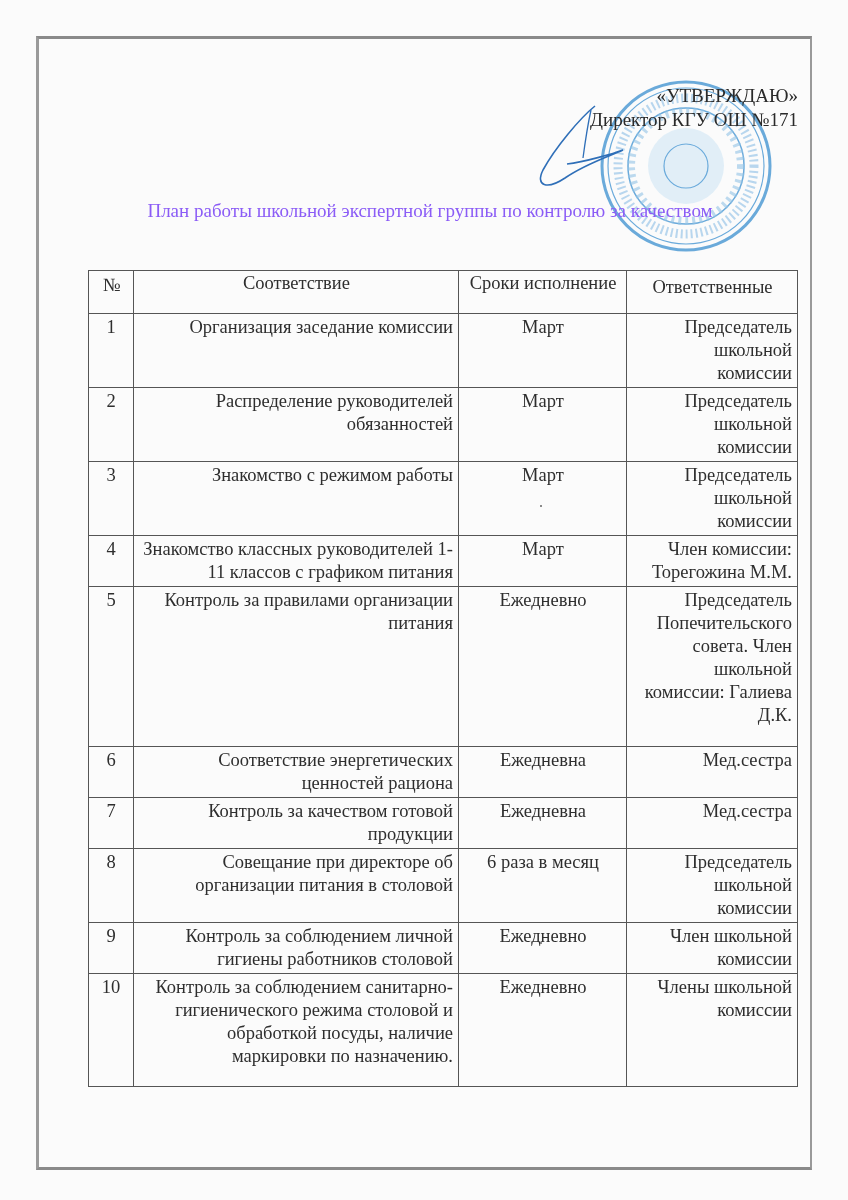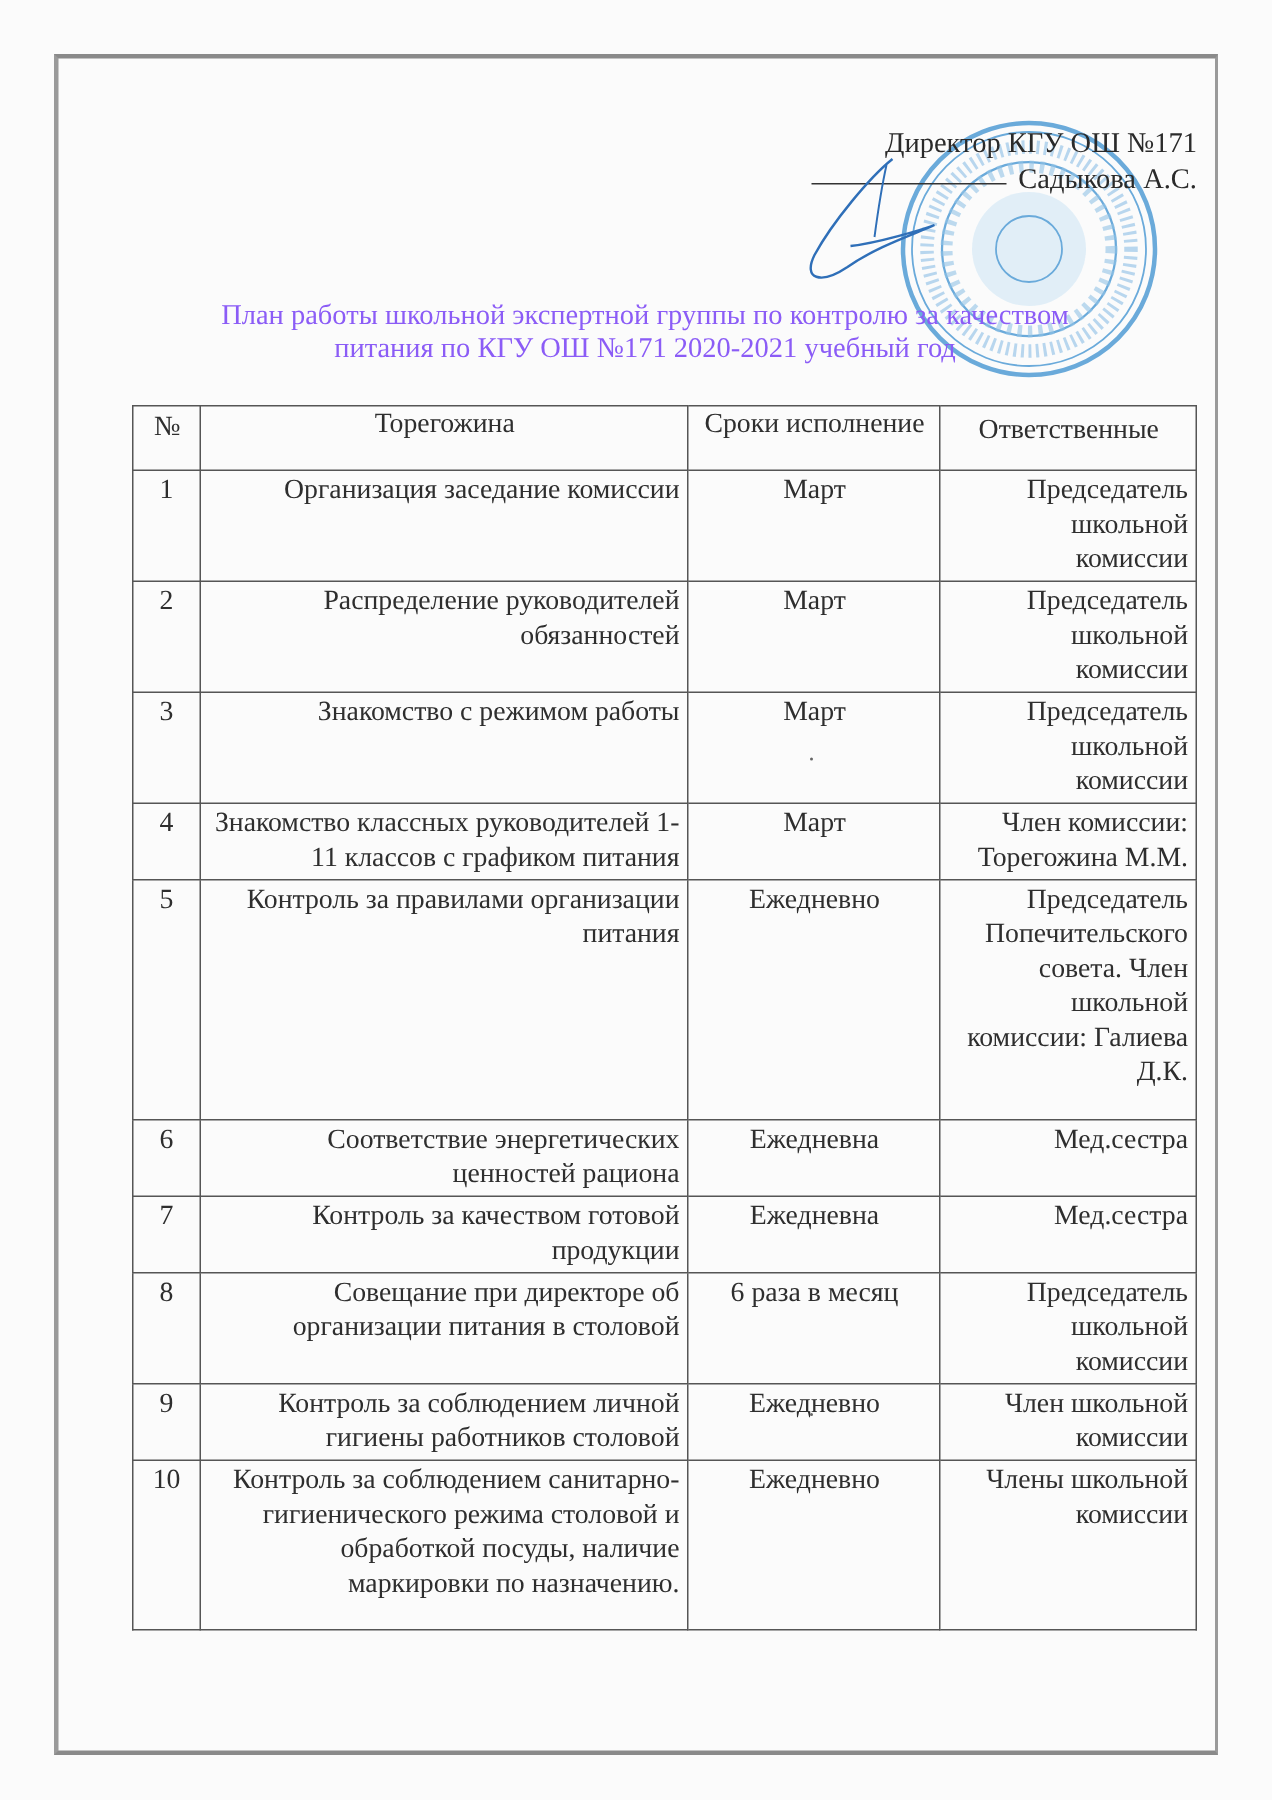--- a/index.html
+++ b/index.html
@@ -67,42 +67,39 @@
   <circle cx="88" cy="88" r="22" fill="none" stroke="#3a8fd0" stroke-width="1.2"></circle>
   <circle cx="88" cy="88" r="68" fill="none" stroke="#5aa2da" stroke-width="9" stroke-dasharray="2 3" opacity="0.55"></circle>
 </svg>
 
 <svg class="signature" viewBox="0 0 110 100">
   <path d="M70 8 C55 20, 30 50, 18 72 C10 88, 22 92, 40 80 C60 66, 85 58, 98 52 C90 55, 60 64, 42 66" fill="none" stroke="#2f6fb8" stroke-width="1.6"></path>
   <path d="M66 12 C62 30, 60 45, 58 60" fill="none" stroke="#2f6fb8" stroke-width="1.3"></path>
 </svg>
 
 <div class="approval">
+  <div>«УТВЕРЖДАЮ»</div>
   <div>Директор КГУ ОШ №171</div>
-  <div>
-    <span class="sign-line"></span><span>Садыкова А.С.</span>
-  </div>
 </div>
 
 <div class="doc-title">
   <div>План работы школьной экспертной группы по контролю за качеством</div>
-  <div>питания по КГУ ОШ №171 2020-2021 учебный год</div>
 </div>
 
 <table class="plan">
   <colgroup>
       <col class="c-num">
       <col class="c-act">
       <col class="c-when">
       <col class="c-resp">
     </colgroup>
   <thead>
     <tr class="h-head">
       <th style="padding-top:4px">№</th>
-      <th style="padding-top:2px">Торегожина</th>
+      <th style="padding-top:2px">Соответствие</th>
       <th style="padding-top:2px">Сроки исполнение</th>
       <th>Ответственные</th>
     </tr>
   </thead>
   <tbody>
     <tr class="r1">
       <td class="num">1</td>
       <td>Организация заседание комиссии</td>
       <td class="when">Март</td>
       <td class="resp">Председатель школьной комиссии</td>

